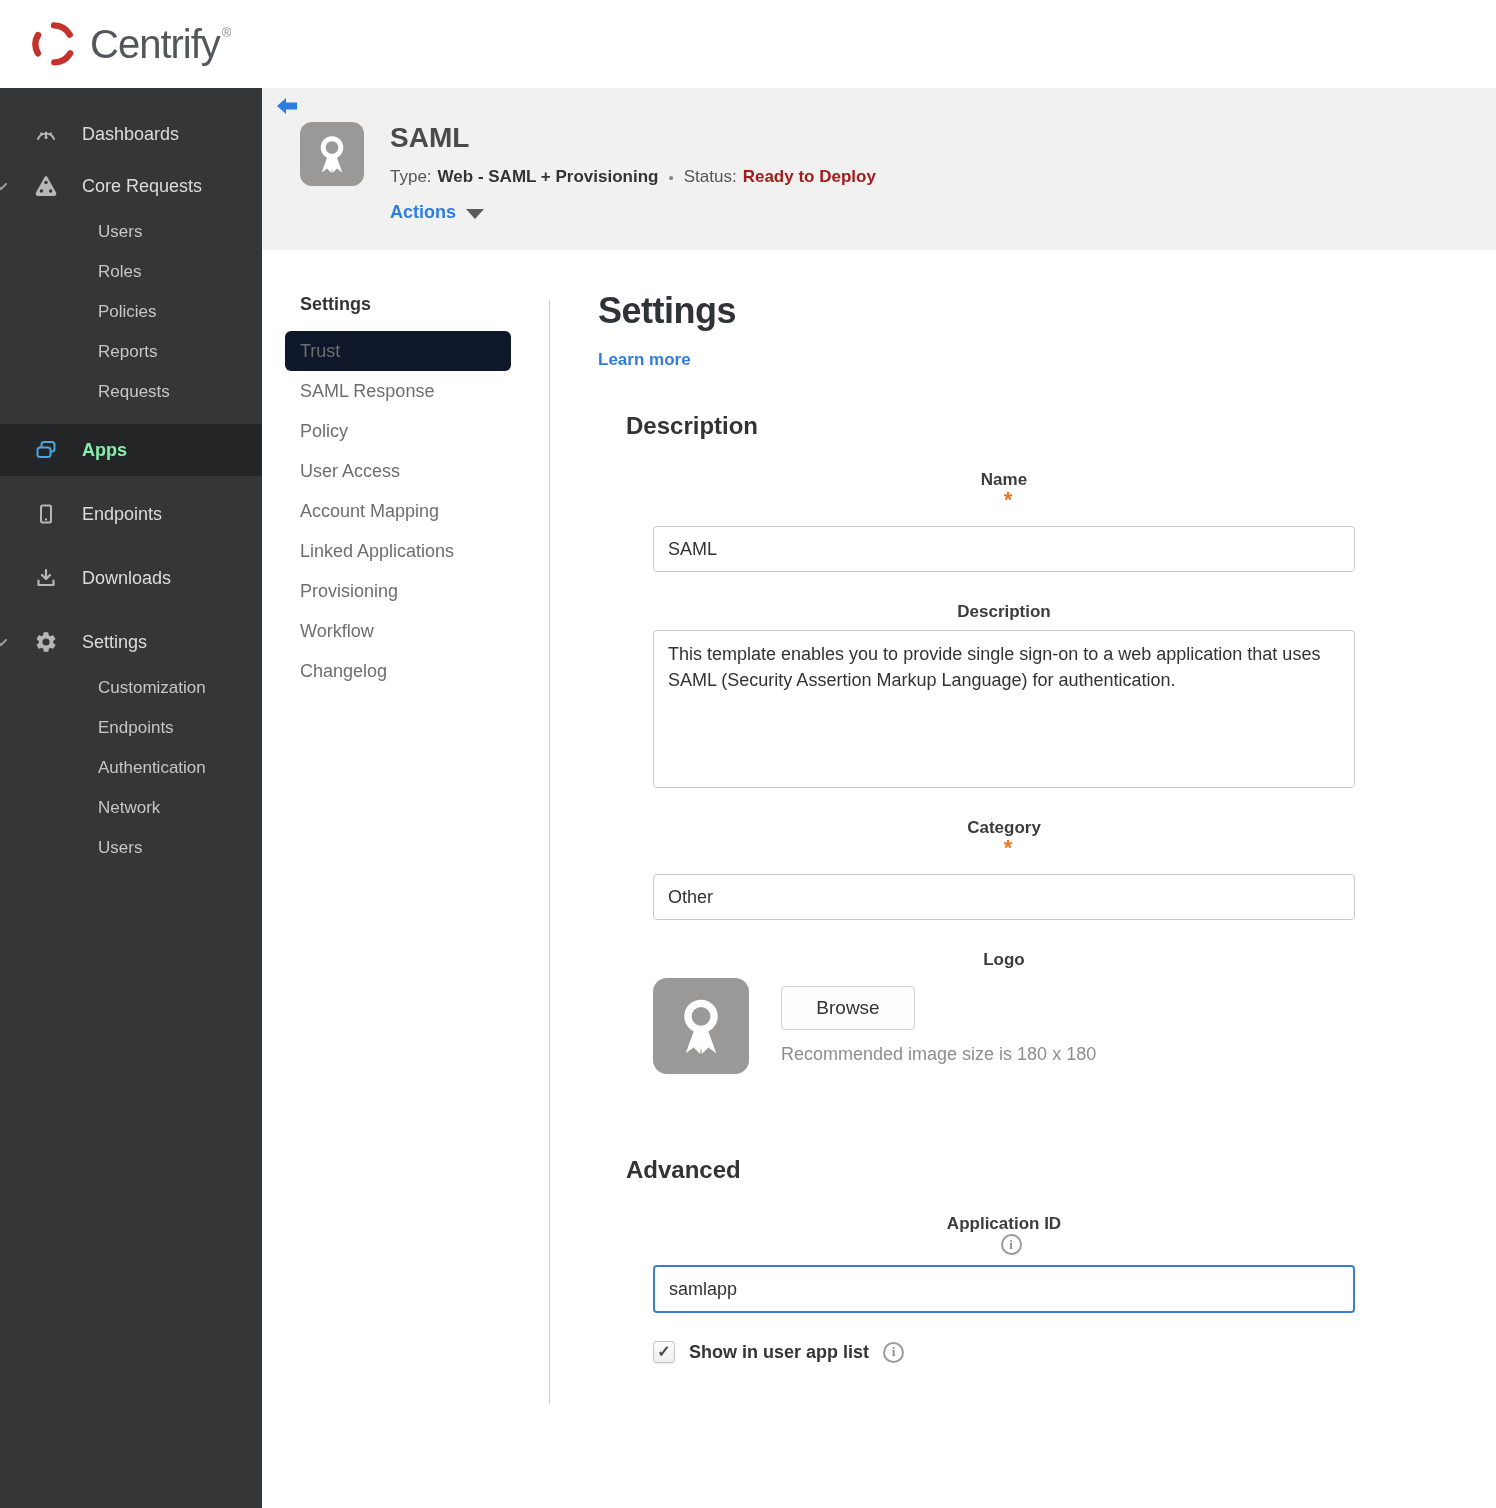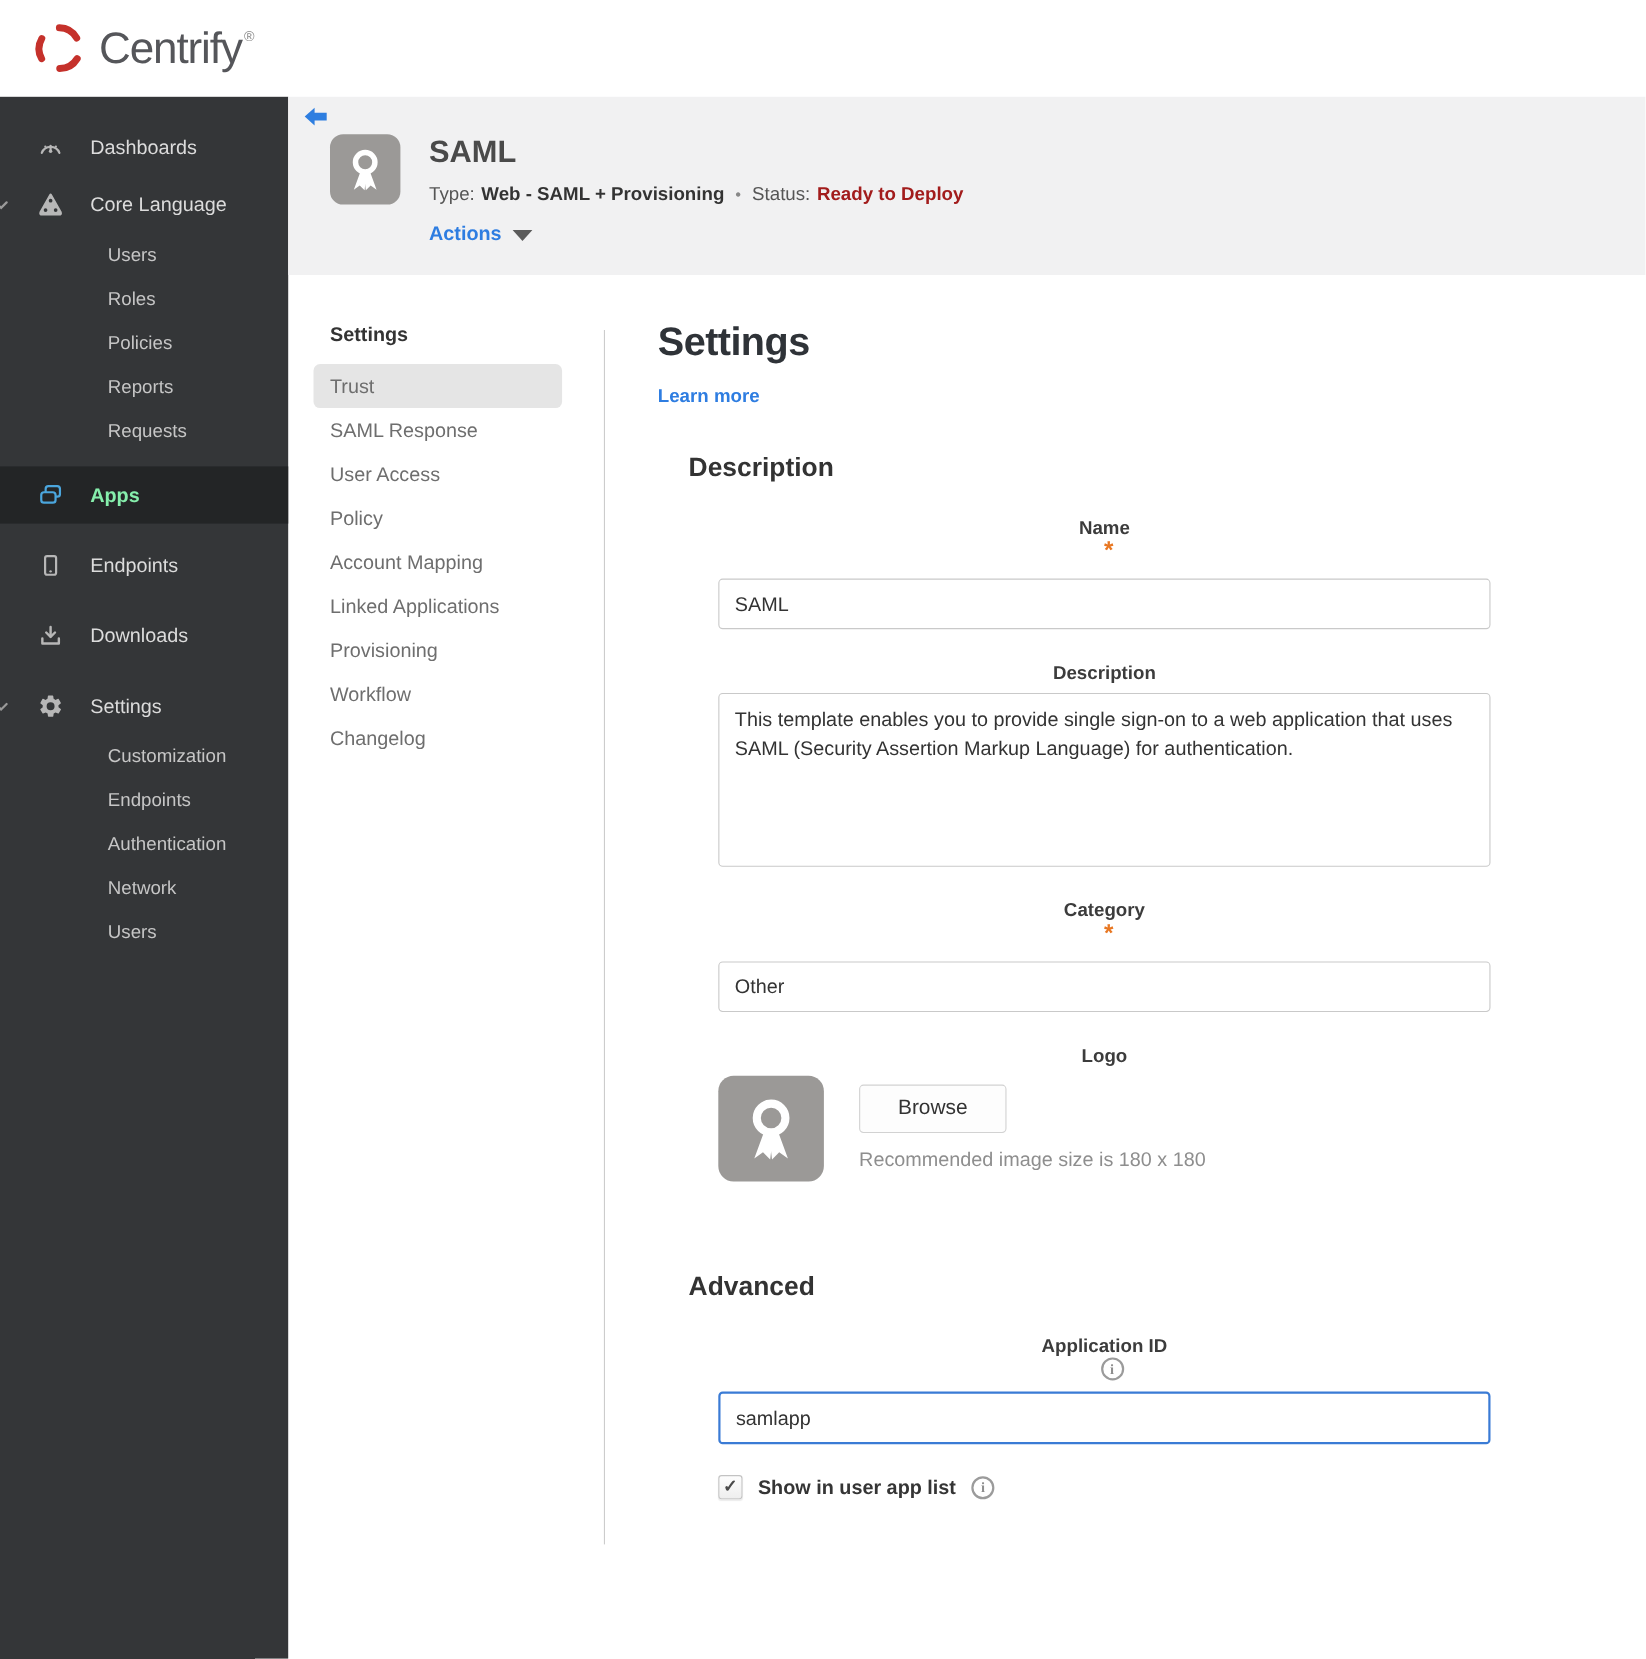--- a/index.html
+++ b/index.html
@@ -35,21 +35,21 @@
   .hdr-meta .dot { color:#888; margin:0 10px; font-size:15px; }
   .hdr-meta .status-val { font-weight:bold; color:#a21c1c; margin-left:6px; }
   .hdr-actions { margin-top:15px; display:flex; align-items:center; cursor:pointer; }
   .hdr-actions .lbl { font-size:18px; font-weight:bold; color:#2e7de1; }
   .caret-down { width:0; height:0; border-left:9px solid transparent; border-right:9px solid transparent; border-top:10px solid #5b5b5b; margin-left:10px; margin-top:2px; }
 
   
   .subnav { position:absolute; left:285px; top:294px; width:226px; }
   .subnav-heading { font-size:18px; font-weight:bold; color:#333; padding-left:15px; margin-bottom:16px; }
   .subnav-item { height:40px; display:flex; align-items:center; padding-left:15px; font-size:18px; color:#6e6e6e; cursor:pointer; border-radius:6px; }
-  .subnav-item.selected { background:#e5e5e5; }
+  .subnav-item.selected { background:#0f172a; }
   .vdivider { position:absolute; left:549px; top:300px; height:1104px; width:0; border-left:1px solid #cccccc; }
 
   
   .main { position:absolute; left:598px; top:290px; width:780px; }
   .h1 { font-size:36px; font-weight:bold; color:#2f3338; letter-spacing:-0.5px; }
   .learn-more { display:inline-block; margin-top:18px; font-size:17px; font-weight:bold; color:#2e7de1; cursor:pointer; }
   .section-h { margin-left:28px; font-size:24px; font-weight:bold; color:#333; }
   .sec-desc { margin-top:42px; }
   .fields { margin-left:55px; width:702px; }
   .field-label { margin-top:30px; font-size:17px; font-weight:bold; color:#3c3c3c; display:flex; align-items:center;flex-direction:column; }
@@ -108,21 +108,21 @@
         <path d="M4 7l5 5 5-5"></path>
       </svg>
     <span class="icn">
       <svg viewBox="0 0 24 24" width="24" height="24">
         <path d="M12 3.2 L21 19.2 Q21.6 20.8 19.8 20.8 L4.2 20.8 Q2.4 20.8 3 19.2 Z" fill="#b7b7b7" stroke="#b7b7b7" stroke-width="2.4" stroke-linejoin="round"></path>
         <circle cx="12" cy="8.4" r="1.7" fill="#343638"></circle>
         <circle cx="7.4" cy="17" r="1.7" fill="#343638"></circle>
         <circle cx="16.6" cy="17" r="1.7" fill="#343638"></circle>
       </svg>
     </span>
-    <span>Core Language</span>
+    <span>Core Requests</span>
   </div>
 
   <div class="side-sub">
       <span>Users</span>
     </div>
   <div class="side-sub">
       <span>Roles</span>
     </div>
   <div class="side-sub">
       <span>Policies</span>
@@ -231,24 +231,24 @@
 
 <div class="subnav">
   <div class="subnav-heading">Settings</div>
   <div class="subnav-item selected">
       <span>Trust</span>
     </div>
   <div class="subnav-item">
       <span>SAML Response</span>
     </div>
   <div class="subnav-item">
+      <span>Policy</span>
+    </div>
+  <div class="subnav-item">
       <span>User Access</span>
-    </div>
-  <div class="subnav-item">
-      <span>Policy</span>
     </div>
   <div class="subnav-item">
       <span>Account Mapping</span>
     </div>
   <div class="subnav-item">
       <span>Linked Applications</span>
     </div>
   <div class="subnav-item">
       <span>Provisioning</span>
     </div>

